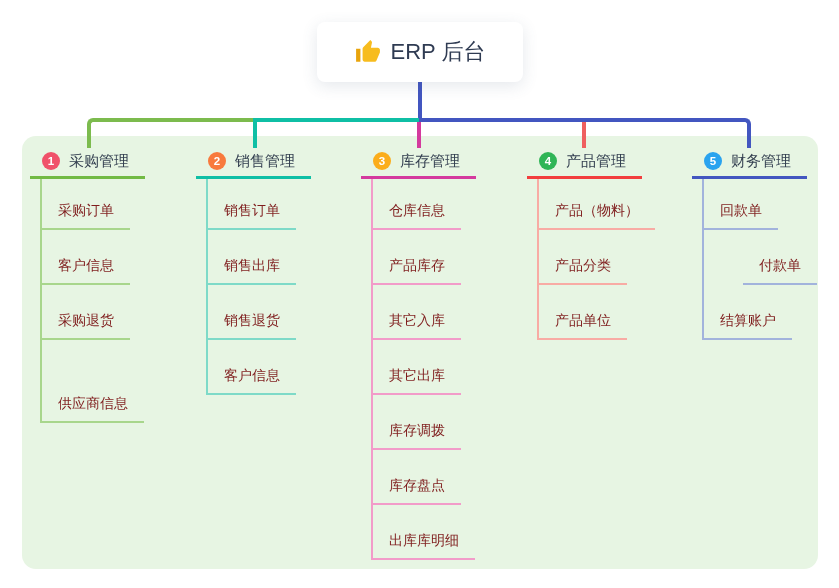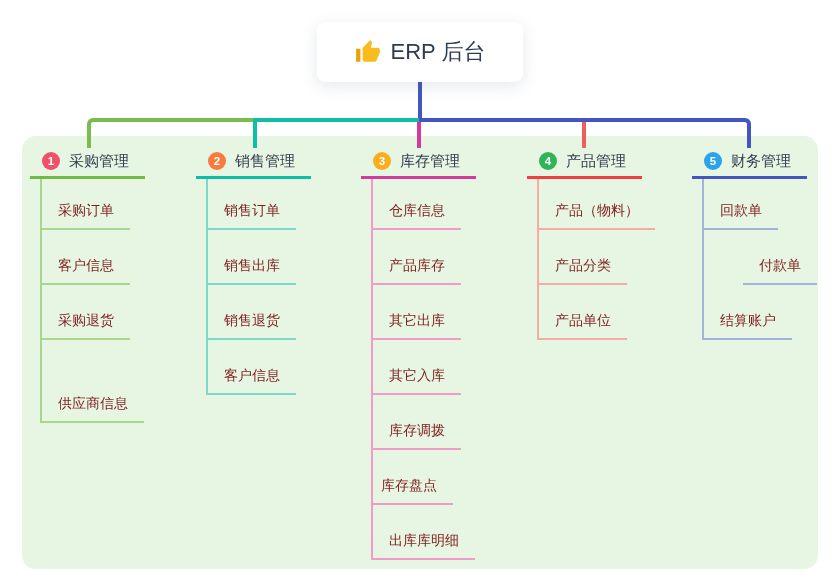--- a/index.html
+++ b/index.html
@@ -129,29 +129,29 @@
           <span class="branch-label">库存管理</span>
         </div>
         <ul class="children" style="border-left-color: rgb(242, 155, 201);">
           <li style="border-bottom-color: rgb(242, 155, 201);">
             <span>仓库信息</span>
           </li>
           <li style="border-bottom-color: rgb(242, 155, 201);">
             <span>产品库存</span>
           </li>
           <li style="border-bottom-color: rgb(242, 155, 201);">
-            <span>其它出库</span>
+            <span>其它入库</span>
           </li>
           <li style="border-bottom-color: rgb(242, 155, 201);">
-            <span>其它入库</span>
+            <span>其它出库</span>
           </li>
           <li style="border-bottom-color: rgb(242, 155, 201);">
             <span>库存调拨</span>
           </li>
-          <li style="border-bottom-color: rgb(242, 155, 201); padding-left: 8px;">
+          <li style="border-bottom-color: rgb(242, 155, 201);">
             <span>库存盘点</span>
           </li>
           <li style="border-bottom-color: rgb(242, 155, 201);">
             <span>出库库明细</span>
           </li>
         </ul>
       </div>
       <div class="branch" style="left: 527px;">
         <div class="branch-header" style="border-bottom-color: rgb(242, 62, 62);">
           <span class="badge" style="background: rgb(47, 181, 86);">4</span>

